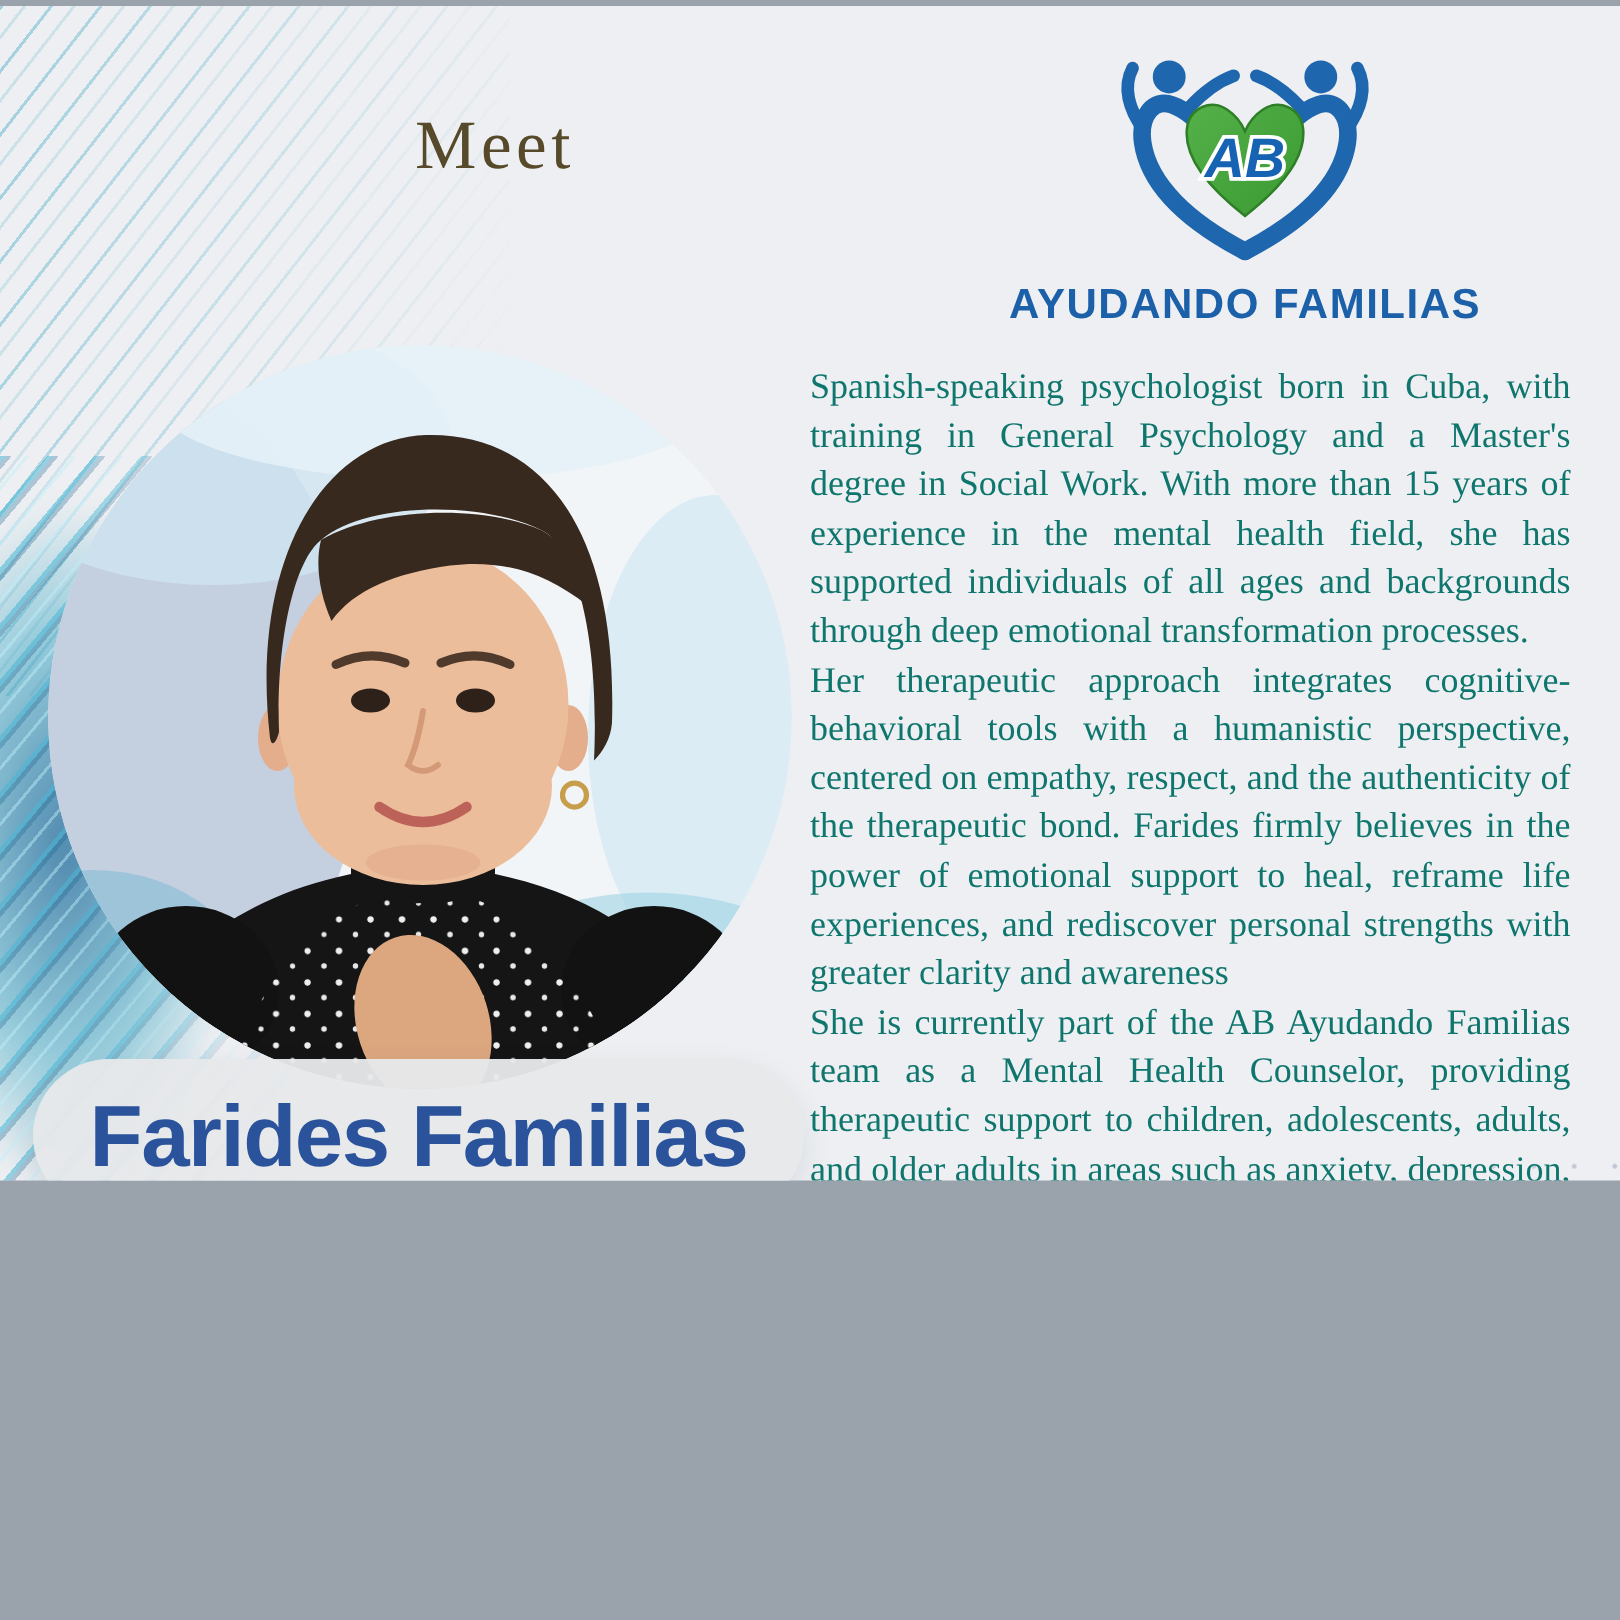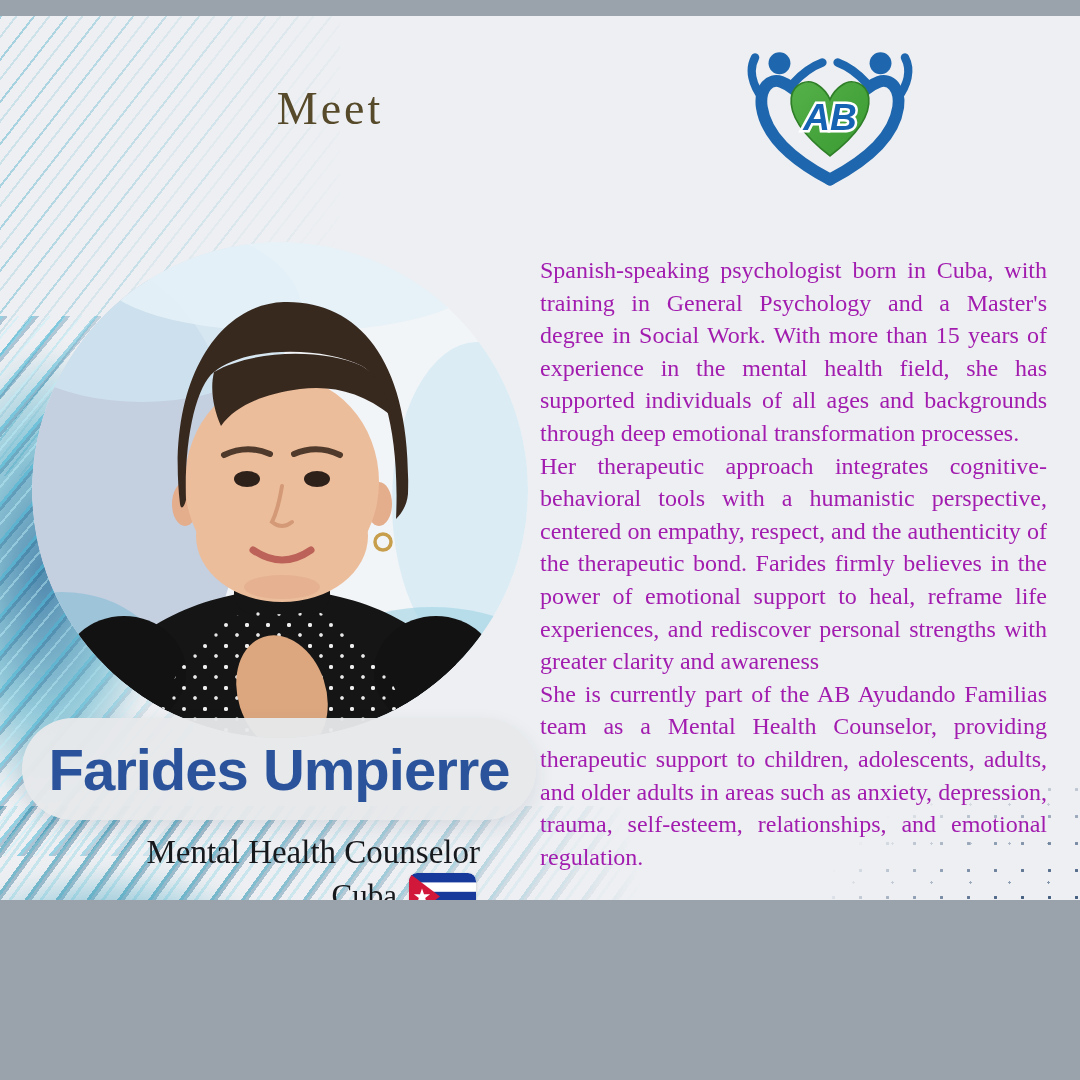--- a/index.html
+++ b/index.html
@@ -1,18 +1,18 @@
 <!DOCTYPE html>
 <html><head>
 <meta charset="utf-8">
 <style>
   html,body{margin:0;padding:0;background:#9aa3ac;}
   *{box-sizing:border-box;}
   .canvas{
-    position:relative;width:1080px;height:884px;margin:16px auto;
+    position:relative;width:1080px;height:783px;margin:4px auto;
     background:#edeff2;overflow:hidden;
     font-family:"Liberation Sans",sans-serif;
   }
   
   .paint{position:absolute;pointer-events:none;}
   .paint-top{
     left:0;top:0;width:340px;height:460px;
     background:
       repeating-linear-gradient(128deg,
         rgba(58,166,196,.42) 0 2px, transparent 2px 12px,
@@ -104,21 +104,21 @@
   }
   .country-label{
     font-family:"Liberation Serif",serif;font-size:31px;color:#17191c;
   }
   .flag{width:67px;height:47px;border-radius:8px;overflow:hidden;display:block;
         box-shadow:0 1px 3px rgba(0,0,0,.18);}
   
   .bio{
     position:absolute;left:540px;top:238px;width:507px;
     font-family:"Liberation Serif",serif;font-size:24px;line-height:32.6px;
-    color:#a21caf;text-align:justify;
+    color:#0f766e;text-align:justify;
   }
   .bio p{margin:0;}
   
   .bottom-bar{
     position:absolute;left:0;top:973px;width:1080px;height:107px;
     background:#4b7698;
   }
 </style>
 </head>
 <body>
@@ -151,20 +151,21 @@
       <path d="M86 60 C 98 47 110 39 121 35" fill="none" stroke="#1e66ad" stroke-width="10" stroke-linecap="round"></path>
       <path d="M174 60 C 162 47 150 39 139 35" fill="none" stroke="#1e66ad" stroke-width="10" stroke-linecap="round"></path>
 
       <circle cx="70" cy="36" r="13" fill="#1e66ad"></circle>
       <circle cx="190" cy="36" r="13" fill="#1e66ad"></circle>
 
       <path d="M130 146 C 94 118 82 96 84 77 C 86 60 104 53 116 62 C 122 66 127 72 130 79 C 133 72 138 66 144 62 C 156 53 174 60 176 77 C 178 96 166 118 130 146 Z" fill="url(#gheart)" stroke="#2f7f28" stroke-width="2"></path>
 
       <text x="130" y="115" text-anchor="middle" font-family="Liberation Sans, sans-serif" font-size="44" font-weight="bold" font-style="italic" fill="#1663b3" stroke="#ffffff" stroke-width="6" style="paint-order:stroke">AB</text>
     </svg>
+    <div class="org-wordmark">AYUDANDO FAMILIAS</div>
   </div>
 
   <div class="photo-wrap">
     <svg width="496" height="496" viewBox="0 0 496 496" xmlns="http://www.w3.org/2000/svg">
       <defs>
         <pattern id="dotpat" width="21" height="21" patternUnits="userSpaceOnUse">
           <circle cx="5" cy="5" r="2" fill="#efefef"></circle>
           <circle cx="16" cy="15" r="1.7" fill="#e8e8e8"></circle>
         </pattern>
         <clipPath id="circleclip">
@@ -211,21 +212,21 @@
         <ellipse cx="285" cy="237" rx="13" ry="8" fill="#2e211a"></ellipse>
 
         <path d="M250 244 C 247 262 244 272 240 280 Q 250 288 260 280" fill="none" stroke="#d49a77" stroke-width="4" stroke-linecap="round"></path>
 
         <path d="M221 308 Q 250 328 279 308" fill="none" stroke="#bc6258" stroke-width="7" stroke-linecap="round"></path>
       </g>
     </svg>
   </div>
 
   <div class="name-pill">
-    <div class="name-text">Farides Umpierre</div>
+    <div class="name-text">Farides Familias</div>
   </div>
 
   <div class="role">Mental Health Counselor</div>
   <div class="country-row">
     <span class="country-label">Cuba</span>
     <svg class="flag" viewBox="0 0 67 47" xmlns="http://www.w3.org/2000/svg">
       <defs>
           <clipPath id="flagclip">
             <rect width="67" height="47" rx="8"></rect>
           </clipPath>

